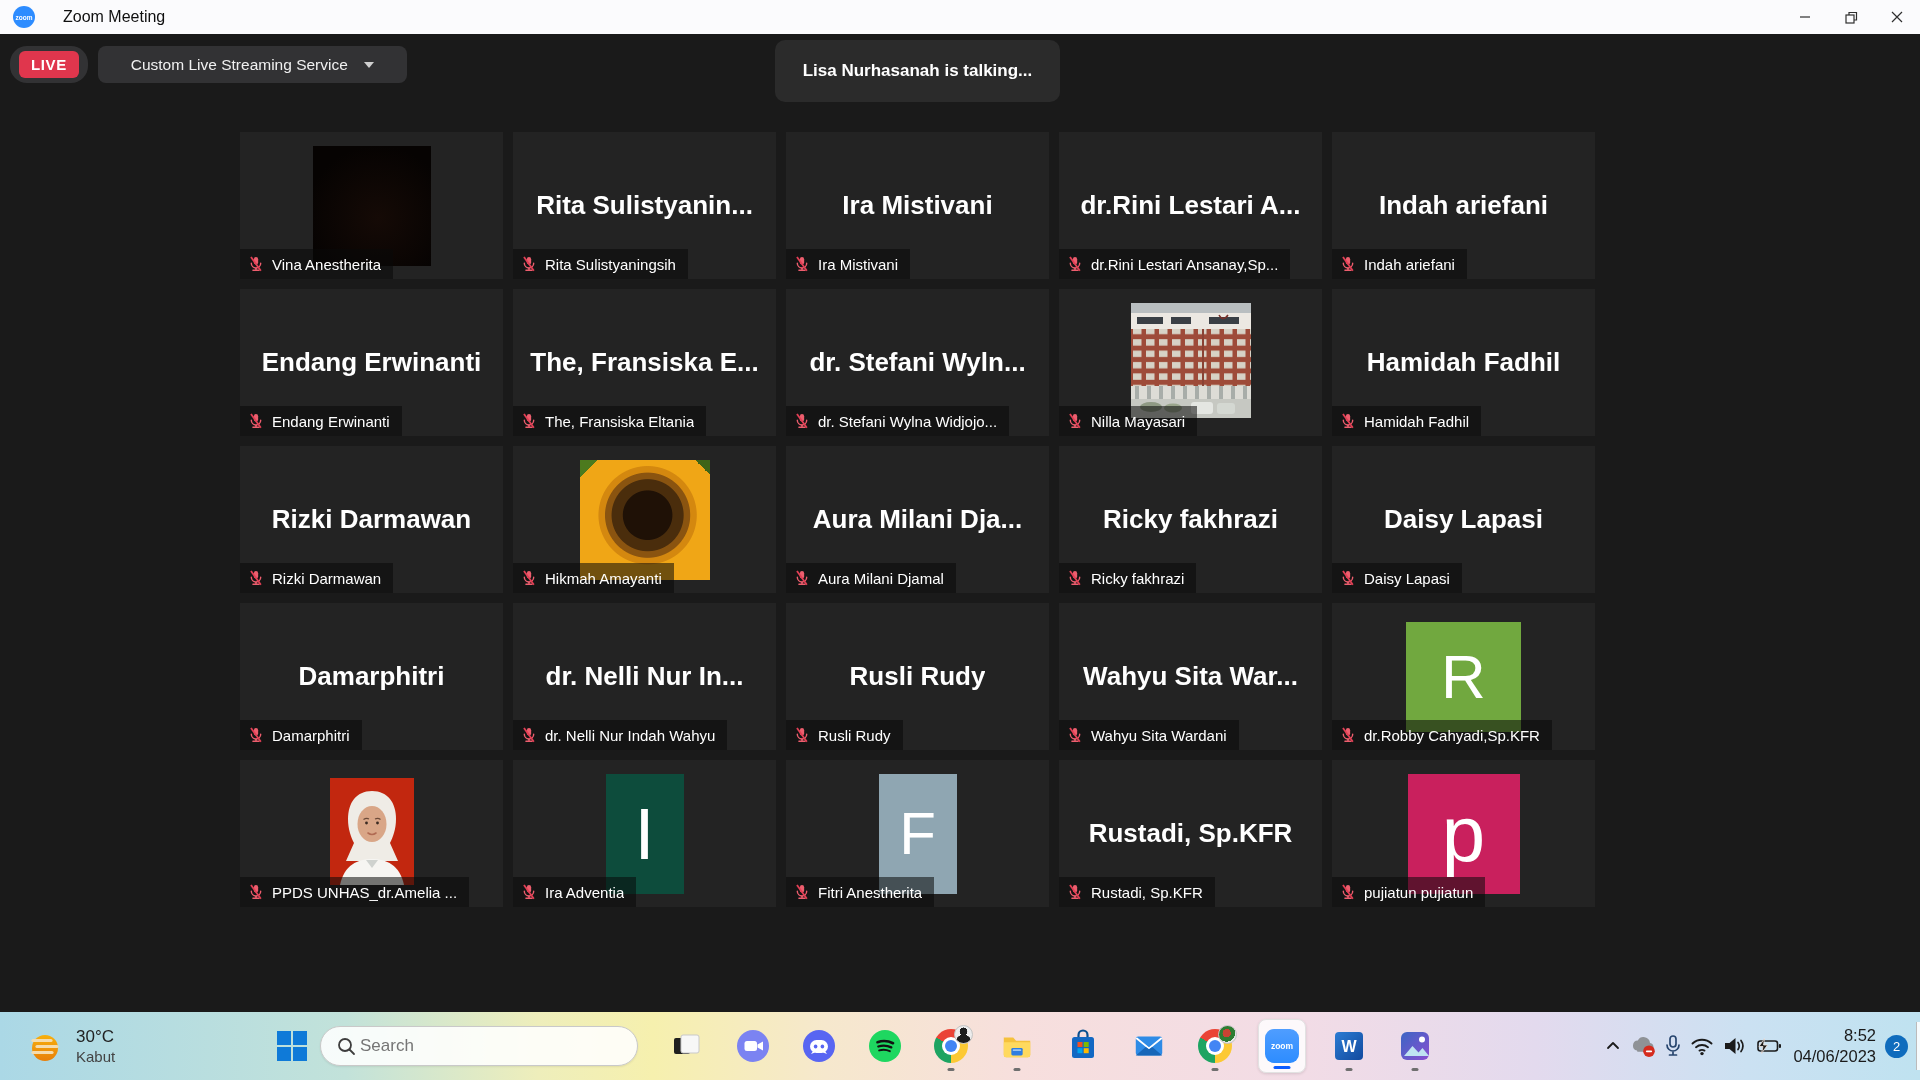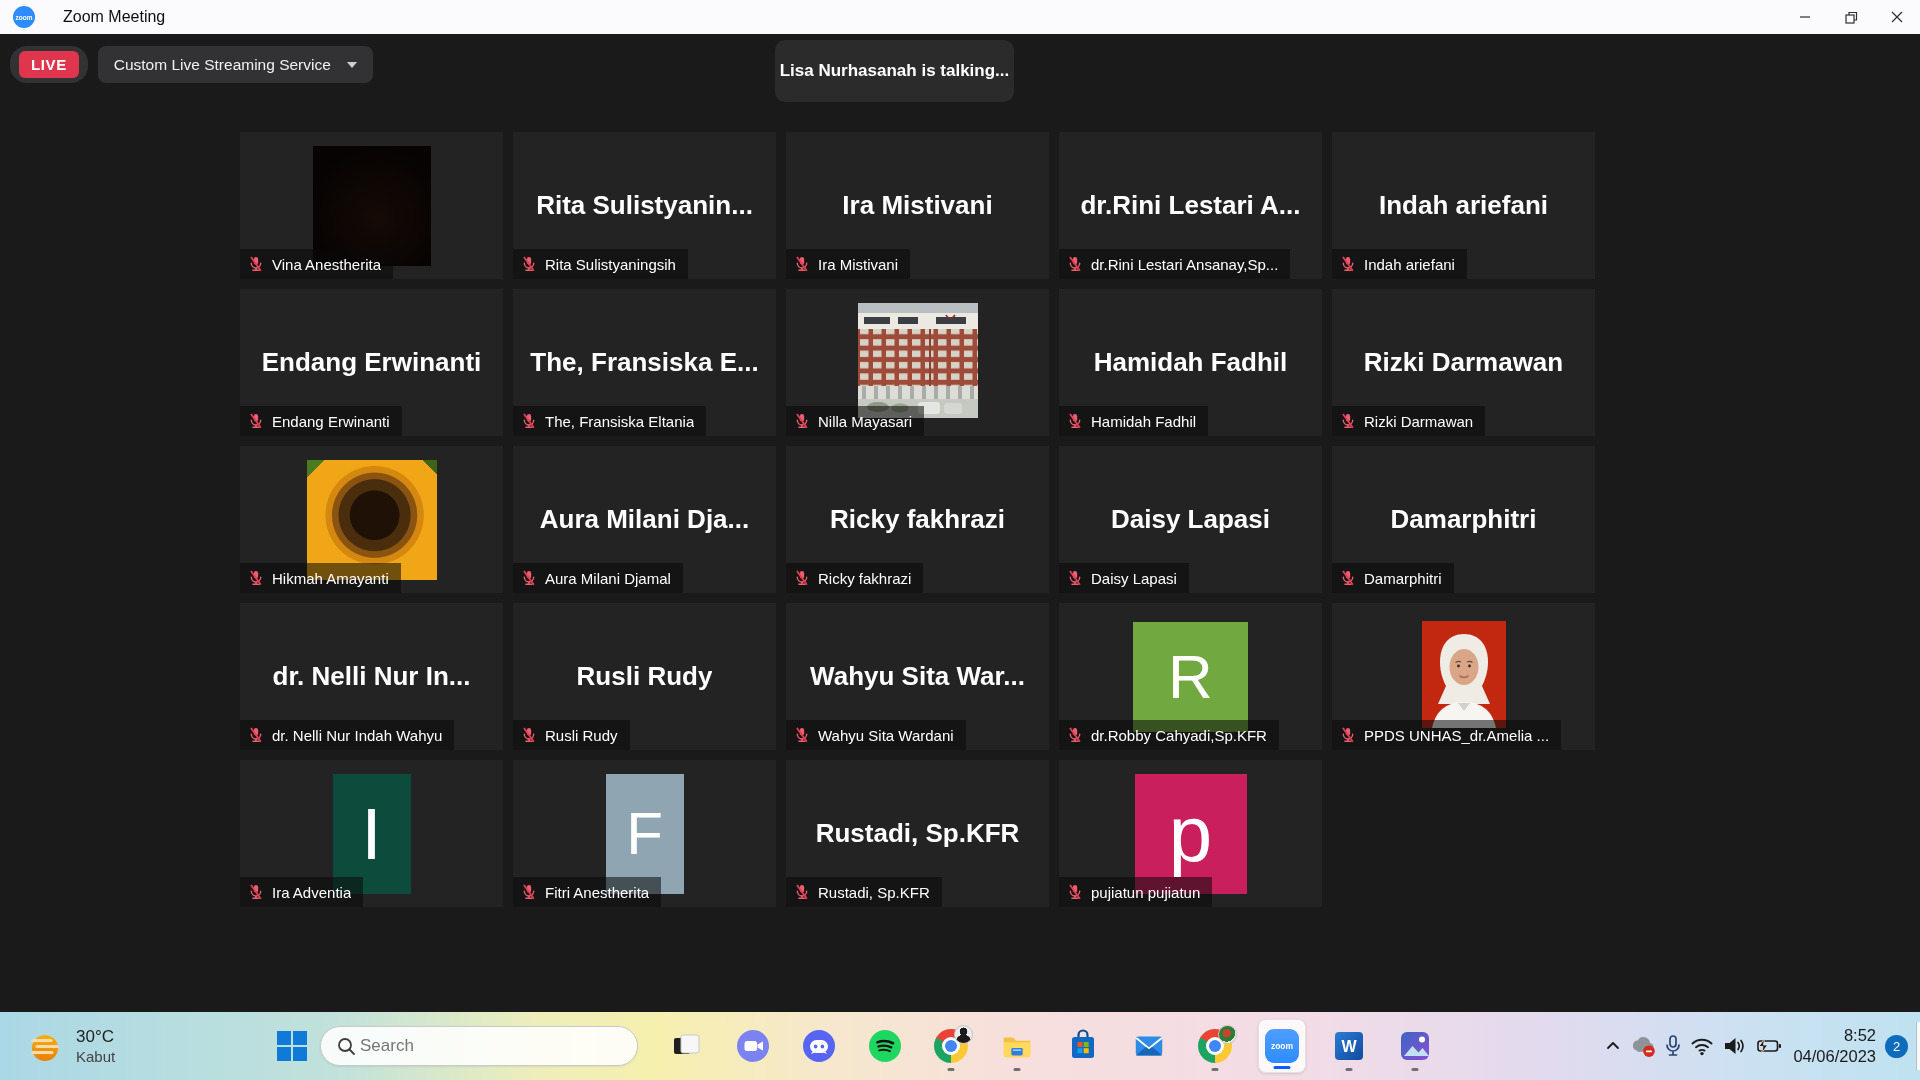--- a/index.html
+++ b/index.html
@@ -12,24 +12,24 @@
              display:flex;align-items:center;justify-content:center;margin-left:13px;flex:0 0 auto}
   .win-title{margin-left:28px;font-size:16px;color:#0f0f0f}
   .win-controls{margin-left:auto;display:flex;height:100%}
   .win-btn{width:46px;height:100%;display:flex;align-items:center;justify-content:center}
 
   
   .main{position:absolute;top:34px;left:0;right:0;bottom:68px;background:#1a1a1a}
   .live-row{position:absolute;top:12px;left:10px;display:flex;gap:10px;align-items:stretch}
   .live-chip{background:#323234;border-radius:17px;display:flex;align-items:center;padding:5px 9px}
   .live-badge{background:#e0364d;color:#fff;font-weight:bold;font-size:15px;letter-spacing:.6px;padding:5px 12px;border-radius:6px}
-  .stream-select{background:#323234;border-radius:8px;color:#f0f0f0;font-size:15.5px;display:flex;align-items:center;gap:16px;padding:0 16px;cursor:default}
+  .stream-select{background:#323234;border-radius:8px;color:#f0f0f0;font-size:15.5px;display:flex;align-items:center;gap:16px;padding:0 33px;cursor:default}
   .caret-down{width:0;height:0;border-left:5px solid transparent;border-right:5px solid transparent;border-top:6px solid #cfcfcf}
 
-  .toast{position:absolute;top:6px;left:775px;width:239px;height:62px;background:#2b2b2b;border-radius:10px;
+  .toast{position:absolute;top:6px;left:775px;width:285px;height:62px;background:#2b2b2b;border-radius:10px;
          display:flex;align-items:center;justify-content:center;color:#fff;font-weight:bold;font-size:17px}
 
   .grid{position:absolute;left:240px;top:98px;display:grid;grid-template-columns:repeat(5,263px);grid-auto-rows:147px;gap:10px}
   .tile{position:relative;background:#232323;overflow:hidden}
   .tile-content{position:absolute;inset:0;display:flex;align-items:center;justify-content:center}
   .big-name{color:#fff;font-weight:bold;font-size:26px;white-space:nowrap;overflow:hidden;max-width:calc(100% - 14px);text-align:center}
   .name-label{position:absolute;left:0;bottom:0;max-width:100%;display:flex;align-items:center;gap:7px;
               background:rgba(10,10,10,.55);padding:5px 12px 5px 7px;box-sizing:border-box;z-index:2}
   .label-text{color:#fff;font-size:15px;white-space:nowrap;overflow:hidden}
   .letter-avatar{display:flex;align-items:center;justify-content:center;color:#fff;font-weight:400;line-height:1}
@@ -231,20 +231,37 @@
           <path d="M4.8 9.2 a5.2 5.2 0 0 0 10.4 0"></path>
           <line x1="10" y1="14.6" x2="10" y2="17"></line>
           <line x1="6.6" y1="17" x2="13.4" y2="17"></line>
         </g>
         <line x1="4.4" y1="2.2" x2="15.4" y2="17.6" stroke="#e23f55" stroke-width="2"></line>
       </svg>
       <span class="label-text">The, Fransiska Eltania</span>
     </div>
   </div>
 
+  <div class="tile">
+    <div class="tile-content">
+          <div class="big-name">dr. Stefani Wyln...</div>
+        </div>
+    <div class="name-label">
+      <svg width="18" height="20" viewBox="0 0 20 20">
+        <rect x="7.6" y="2.2" width="4.8" height="8.4" rx="2.4" fill="#ed5e6e"></rect>
+        <g fill="none" stroke="#ed5e6e" stroke-width="1.6" stroke-linecap="round">
+          <path d="M4.8 9.2 a5.2 5.2 0 0 0 10.4 0"></path>
+          <line x1="10" y1="14.6" x2="10" y2="17"></line>
+          <line x1="6.6" y1="17" x2="13.4" y2="17"></line>
+        </g>
+        <line x1="4.4" y1="2.2" x2="15.4" y2="17.6" stroke="#e23f55" stroke-width="2"></line>
+      </svg>
+      <span class="label-text">dr. Stefani Wylna Widjojo...</span>
+    </div>
+  </div>
 
   <div class="tile">
     <div class="tile-content">
           <div>
 <svg viewBox="0 0 120 115" width="120" height="115">
   <defs>
     <pattern id="winp" width="13" height="11.4" patternUnits="userSpaceOnUse">
       <rect width="13" height="11.4" fill="#9e4b39"></rect>
       <rect x="2" y="2" width="8.5" height="6.4" fill="#d7d2c6"></rect>
     </pattern>

